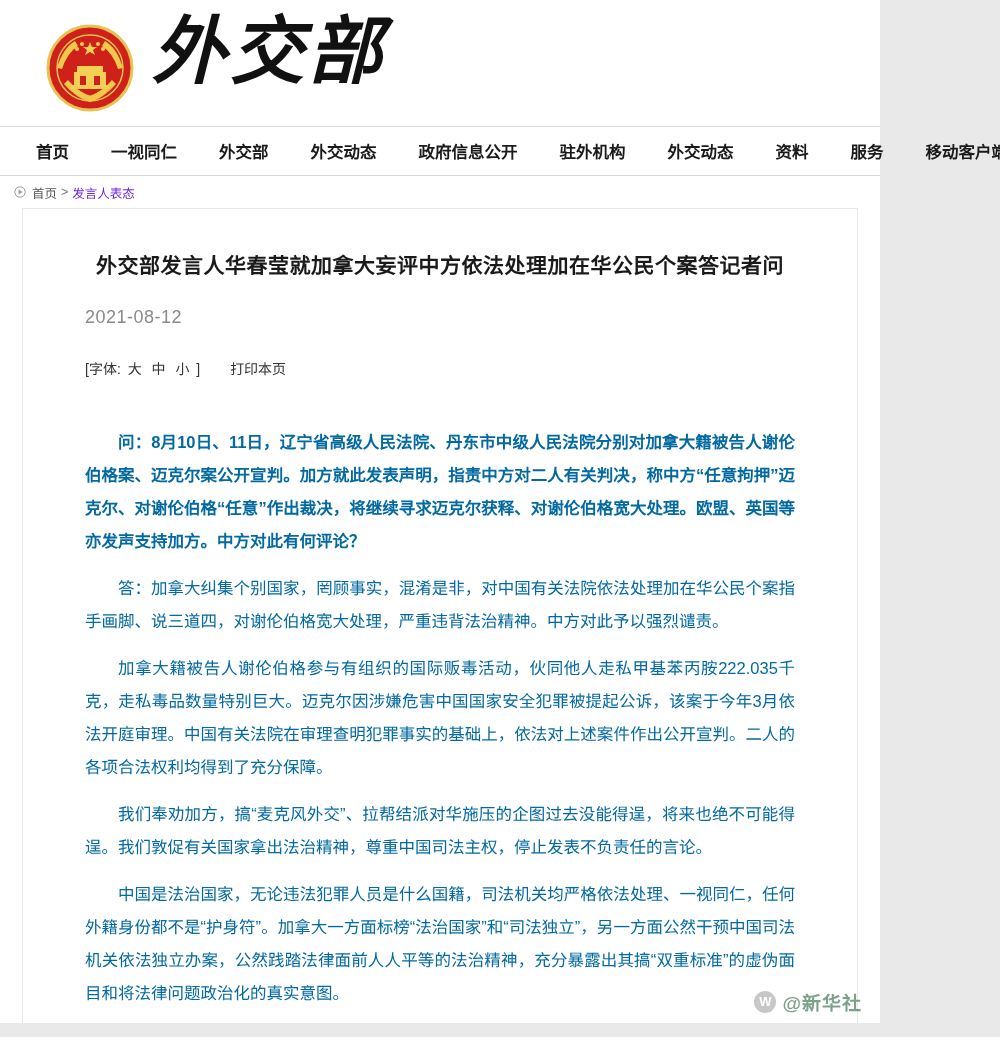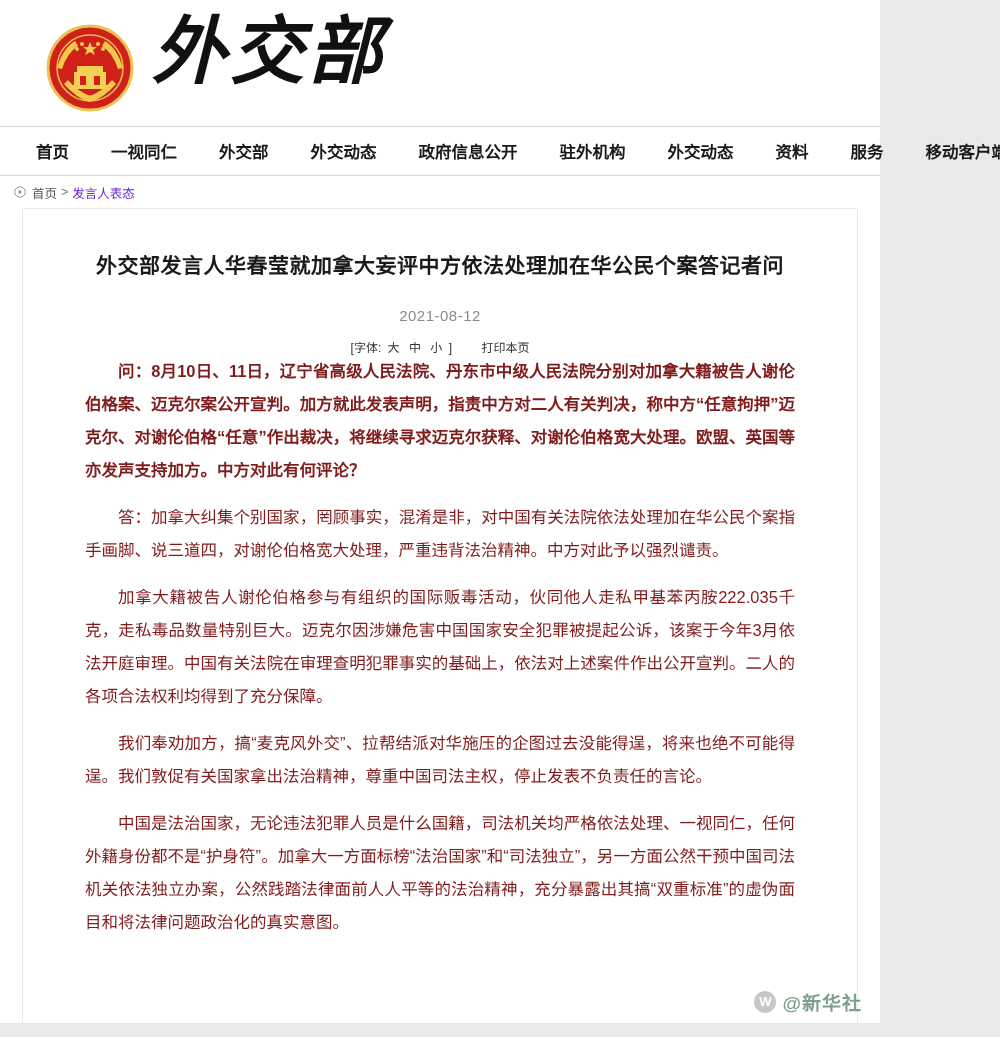--- a/index.html
+++ b/index.html
@@ -103,46 +103,45 @@
   .article-title {
     font-size: 21px;
     line-height: 1.45;
     font-weight: bold;
     text-align: center;
     color: #1a1a1a;
     letter-spacing: 0.5px;
     margin: 0 0 26px 0;
   }
   .article-date {
-    text-align: center;
-    font-size: 15px;
+    font-size: 18px;
     color: #8a8a8a;
-    margin-bottom: 14px;
+    margin-bottom: 30px;
     letter-spacing: 0.5px;
   }
   .article-tools {
-    text-align: center;
-    font-size: 12px;
+    font-size: 14px;
     color: #444;
+    margin-bottom: 48px;
   }
   .article-tools .fs-label { color: #333; }
   .article-tools .fs-opt {
     cursor: pointer;
     margin: 0 3px;
     color: #333;
   }
   .article-tools .print {
     margin-left: 26px;
     cursor: pointer;
     color: #333;
   }
   .article-body p {
     font-size: 16.5px;
     line-height: 2.0;
-    color: #7f1d1d;
+    color: #0369a1;
     margin: 0 0 14px 0;
     text-align: justify;
     text-indent: 2em;
   }
   .article-body p.q {
     font-weight: bold;
   }
   
   .watermark {
     position: absolute;

